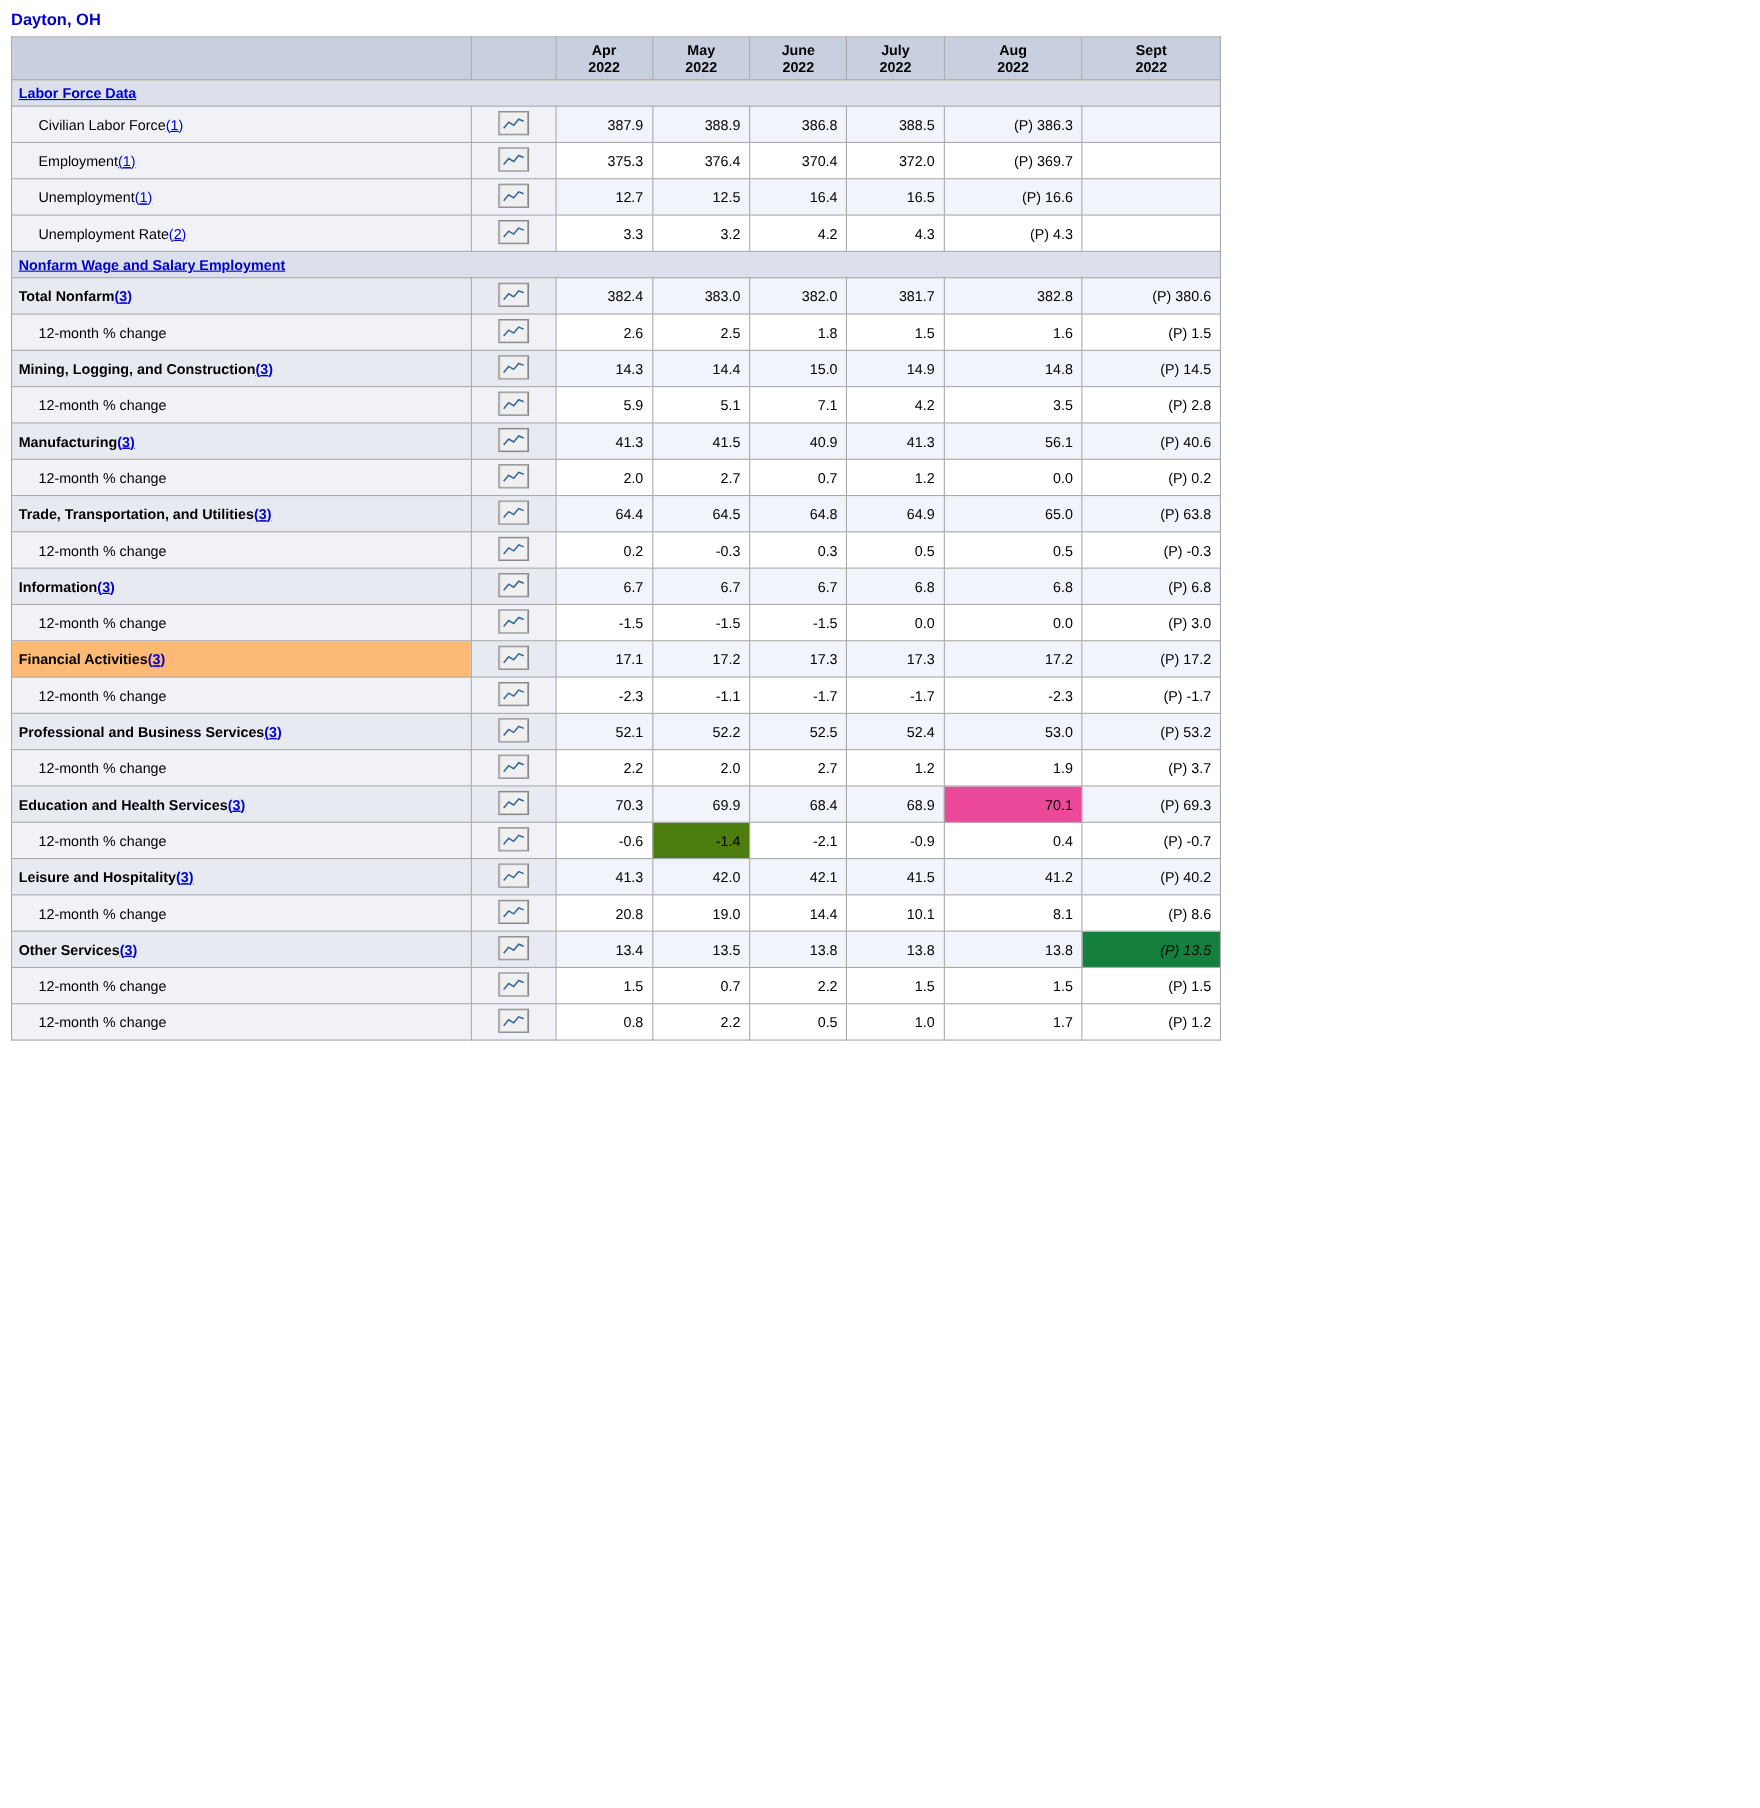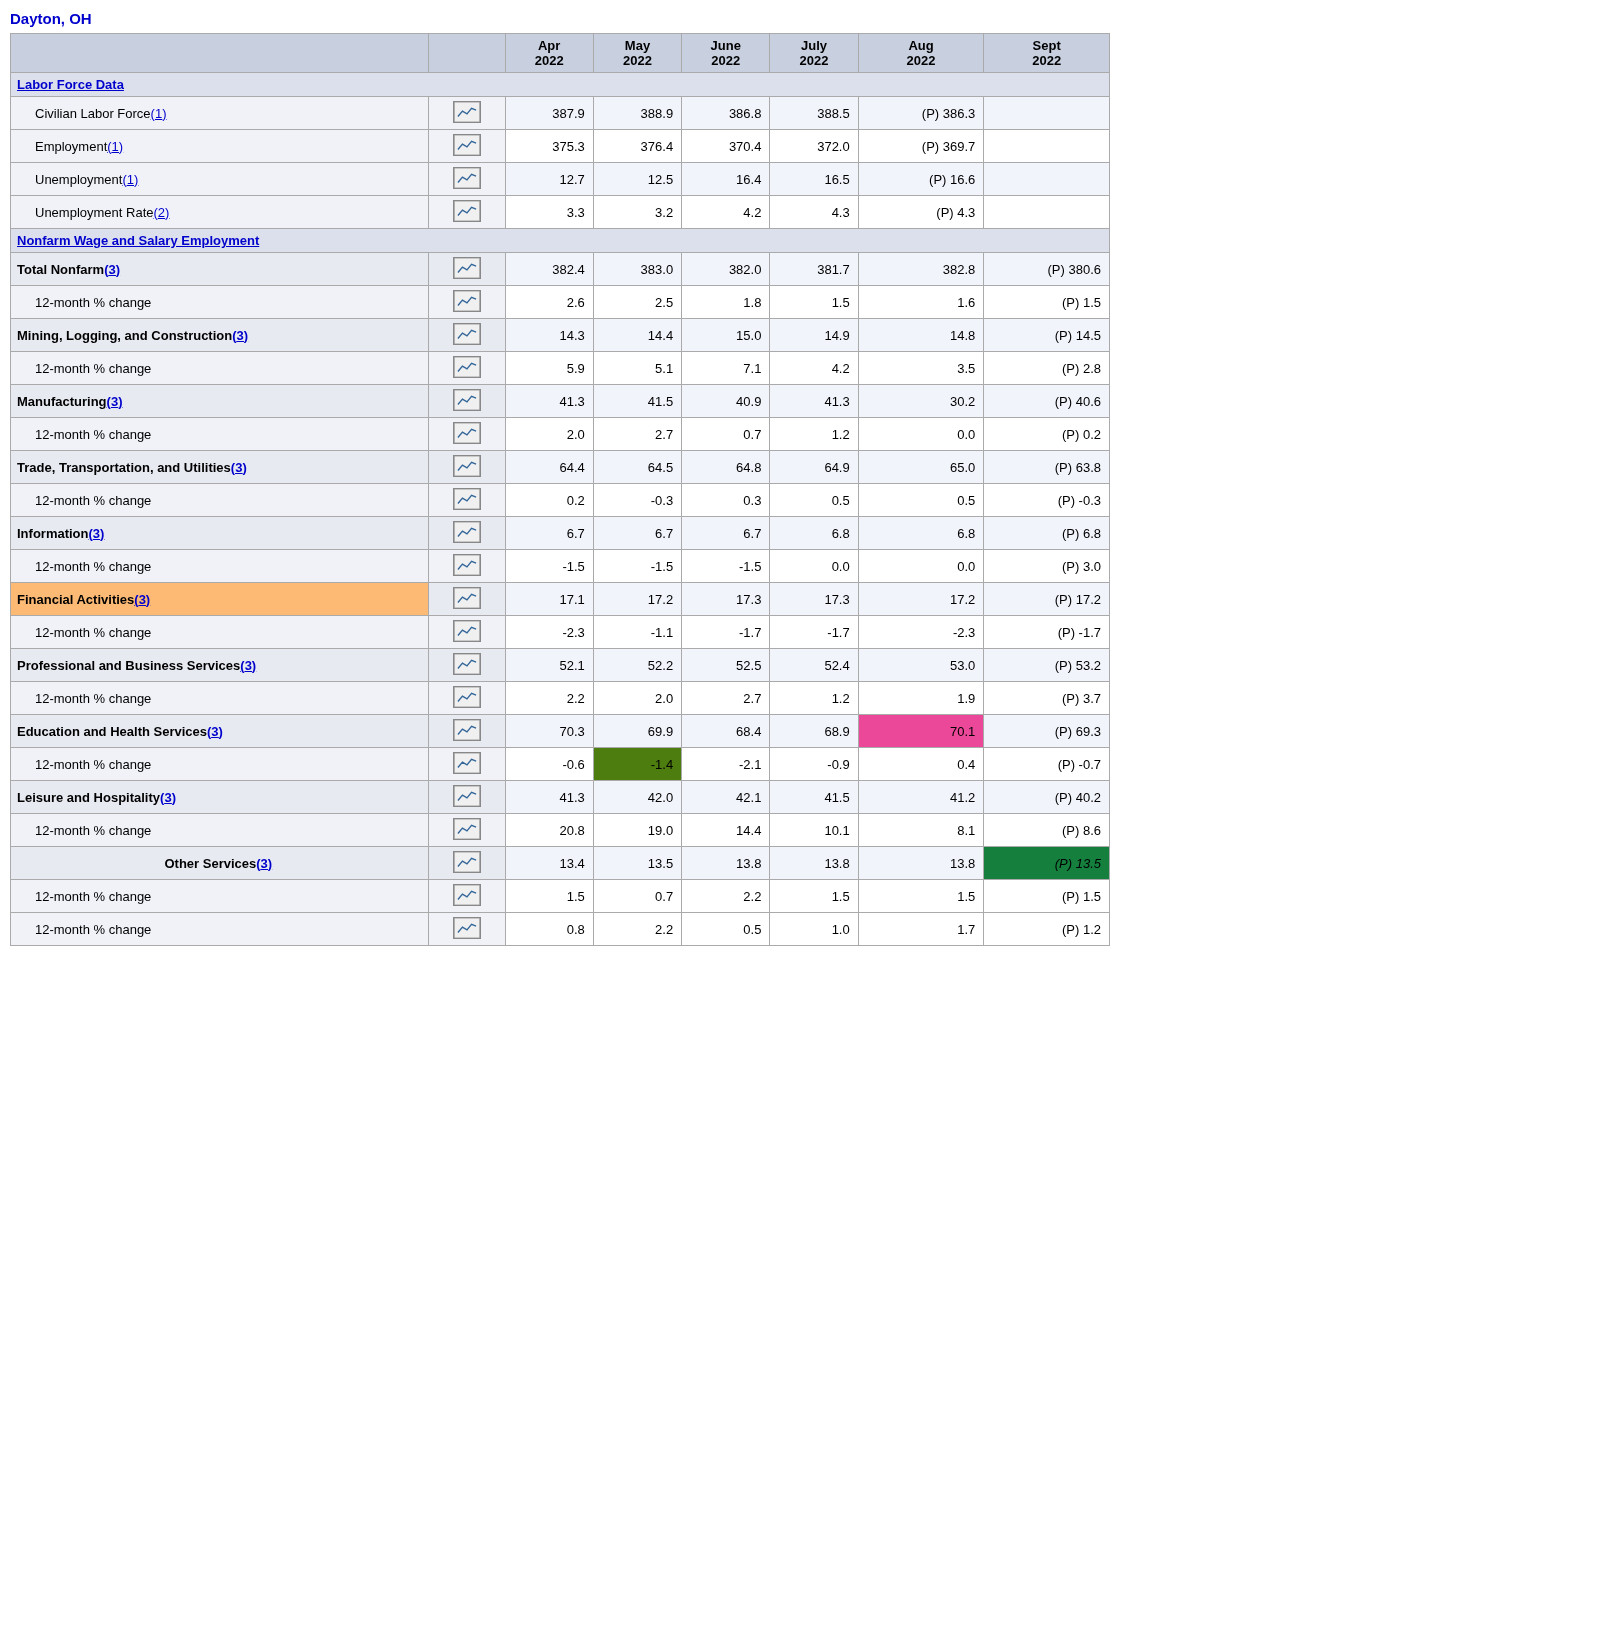--- a/index.html
+++ b/index.html
@@ -227,21 +227,21 @@
       <td class="back-data-cell" style="background:#e8eaf2;"><span class="chart-icon">
     <svg viewBox="0 0 28 22" xmlns="http://www.w3.org/2000/svg">
       <rect width="28" height="22" fill="#f0f0f0" stroke="#999" stroke-width="1"></rect>
       <polyline points="4,16 9,10 14,13 19,7 24,9" fill="none" stroke="#336699" stroke-width="1.5"></polyline>
     </svg>
   </span></td>
       <td style="background:#f2f4fb;">41.3</td>
       <td style="background:#f2f4fb;">41.5</td>
       <td style="background:#f2f4fb;">40.9</td>
       <td style="background:#f2f4fb;">41.3</td>
-      <td style="background:#f2f4fb;">30.2</td>
+      <td style="background:#f2f4fb;">56.1</td>
       <td style="background:#f2f4fb;">(P) 40.6</td>
     </tr>
       <tr>
       <td class="label-cell indent" style="background:#f0f2f8; padding-left:24px; font-weight:normal;">12-month % change</td>
       <td class="back-data-cell" style="background:#f0f2f8;"><span class="chart-icon">
     <svg viewBox="0 0 28 22" xmlns="http://www.w3.org/2000/svg">
       <rect width="28" height="22" fill="#f0f0f0" stroke="#999" stroke-width="1"></rect>
       <polyline points="4,16 9,10 14,13 19,7 24,9" fill="none" stroke="#336699" stroke-width="1.5"></polyline>
     </svg>
   </span></td>
@@ -426,21 +426,21 @@
     </svg>
   </span></td>
       <td style="background:#ffffff;">20.8</td>
       <td style="background:#ffffff;">19.0</td>
       <td style="background:#ffffff;">14.4</td>
       <td style="background:#ffffff;">10.1</td>
       <td style="background:#ffffff;">8.1</td>
       <td style="background:#ffffff;">(P) 8.6</td>
     </tr>
       <tr>
-      <td class="label-cell" style="background:#e8eaf2; padding-left:6px; font-weight:bold;text-align:center;">Other Services<a href="#" style="color:#0000cc;">(<u>3</u>)</a></td>
+      <td class="label-cell" style="background:#e8eaf2; padding-left:6px; font-weight:bold;">Other Services<a href="#" style="color:#0000cc;">(<u>3</u>)</a></td>
       <td class="back-data-cell" style="background:#e8eaf2;"><span class="chart-icon">
     <svg viewBox="0 0 28 22" xmlns="http://www.w3.org/2000/svg">
       <rect width="28" height="22" fill="#f0f0f0" stroke="#999" stroke-width="1"></rect>
       <polyline points="4,16 9,10 14,13 19,7 24,9" fill="none" stroke="#336699" stroke-width="1.5"></polyline>
     </svg>
   </span></td>
       <td style="background:#f2f4fb;">13.4</td>
       <td style="background:#f2f4fb;">13.5</td>
       <td style="background:#f2f4fb;">13.8</td>
       <td style="background:#f2f4fb;">13.8</td>

